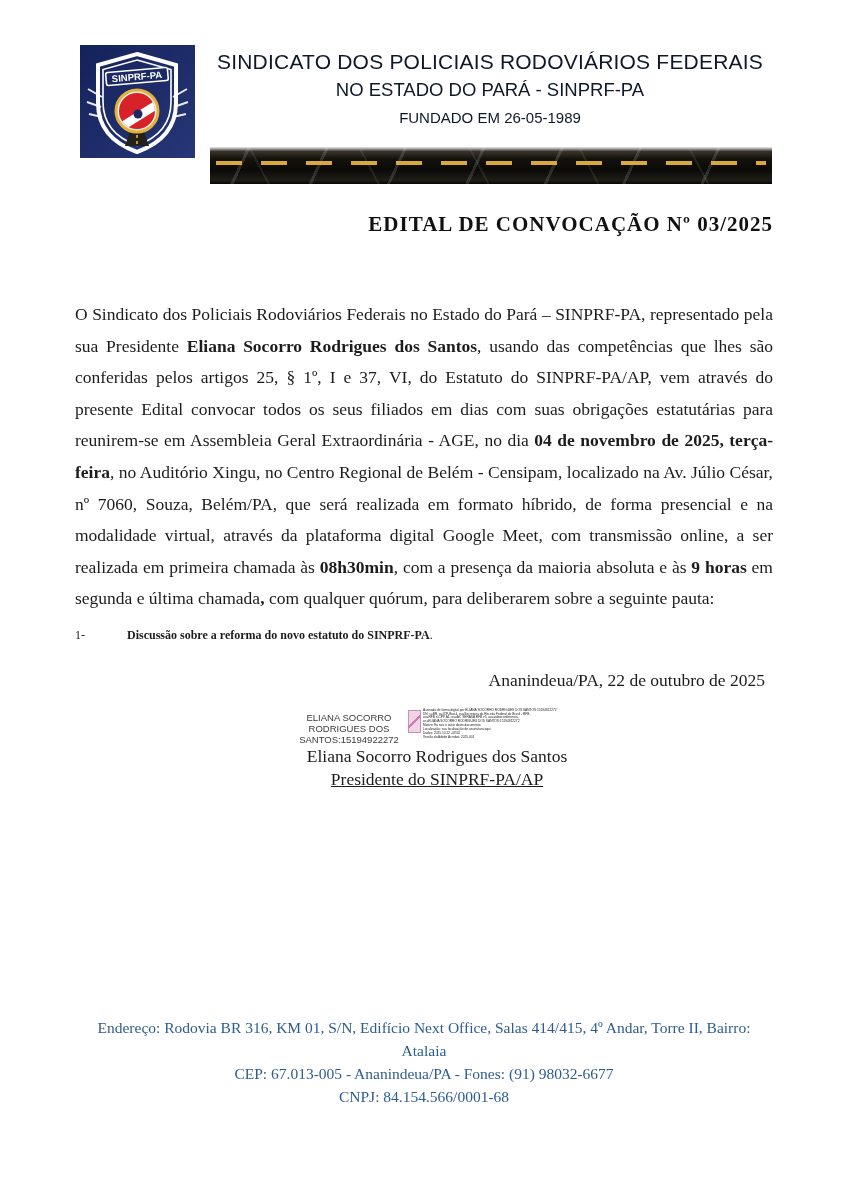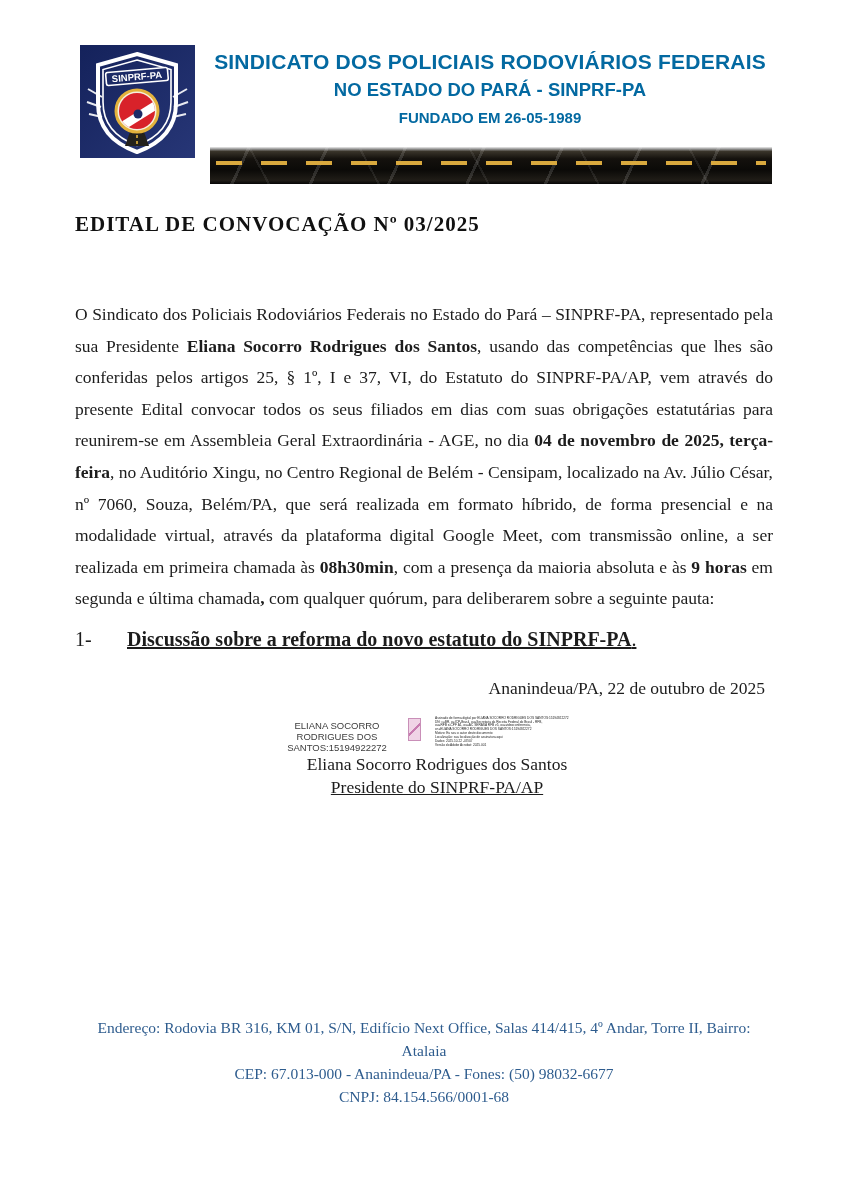--- a/index.html
+++ b/index.html
@@ -2,49 +2,49 @@
 <html lang="pt"><head>
 <meta charset="utf-8">
 <style>
   html,body{margin:0;padding:0;background:#ffffff;}
   .page{position:relative;width:848px;height:1200px;background:#fff;margin:0 auto;
         font-family:"Liberation Serif",serif;color:#1c1c1c;overflow:hidden;}
 
   
   .logo{position:absolute;left:80px;top:45px;width:115px;height:113px;}
   .header-text{position:absolute;left:205px;top:50px;width:570px;text-align:center;
-               color:#0369a1;font-family:"Liberation Sans",sans-serif;font-weight:bold;}
+               color:#0f172a;font-family:"Liberation Sans",sans-serif;font-weight:normal;}
   .h-line1{font-size:21px;line-height:24px;white-space:nowrap;letter-spacing:.2px;}
   .h-line2{font-size:18.5px;line-height:22px;margin-top:5px;white-space:nowrap;}
   .h-line3{font-size:15px;line-height:18px;margin-top:8px;white-space:nowrap;}
   .h-line4{font-size:15px;line-height:18px;margin-top:5px;white-space:nowrap;}
 
   
   .road{position:absolute;left:210px;top:147px;width:562px;height:37px;
         background:
           repeating-linear-gradient(115deg,rgba(255,255,255,0) 0 34px,rgba(255,255,255,.13) 34px 37px,rgba(255,255,255,0) 37px 71px),
           repeating-linear-gradient(62deg,rgba(255,255,255,0) 0 51px,rgba(200,200,200,.10) 51px 53px,rgba(255,255,255,0) 53px 97px),
           linear-gradient(180deg,#ececec 0%,#8f8f8f 6%,#39342a 12%,#14110d 32%,#0b0a08 62%,#201d17 90%,#060606 100%);}
   .road-dash{position:absolute;left:6px;right:6px;top:14px;height:4px;
         background:repeating-linear-gradient(90deg,#d9a93e 0 26px,rgba(0,0,0,0) 26px 45px);}
 
   
   .content{position:absolute;left:75px;top:212px;width:698px;}
-  .doc-title{font-size:21px;font-weight:bold;text-align:left;letter-spacing:1px;
+  .doc-title{font-size:21px;font-weight:bold;text-align:right;letter-spacing:1px;
              color:#111;margin:0 0 62px 0;}
   .subject{font-size:17.5px;font-weight:bold;text-align:justify;line-height:28px;margin:0 0 24px 0;}
   .bodytext{font-size:17.5px;text-align:justify;line-height:31.6px;margin:0;}
   .seg-bold{font-weight:bold;}
-  .agenda{font-size:20px;margin:13px 0 0 0;text-decoration:underline;}
+  .agenda{font-size:12px;margin:13px 0 0 0;}
   .agenda-num{display:inline-block;width:52px;}
   .dateline{font-size:17.5px;text-align:right;margin:27px 8px 0 0;}
 
   
   .sig-block{position:relative;left:13px;margin-top:17px;text-align:center;}
-  .cert-row{display:flex;justify-content:center;align-items:flex-start;height:40px;gap:12px;}
+  .cert-row{display:flex;justify-content:center;align-items:flex-start;height:40px;}
   .cert-name{font-family:"Liberation Sans",sans-serif;font-size:9.5px;line-height:11px;
              color:#3c3c3c;text-align:center;padding-top:4px;}
   .stamp{width:13px;height:23px;margin:2px 2px 0 9px;background:
            linear-gradient(135deg,rgba(255,255,255,0) 44%,#c77bb0 44%,#c77bb0 56%,rgba(255,255,255,0) 56%),
            #f0d4e6;
          border:1px solid #c98fb8;box-sizing:border-box;}
   .cert-detail{width:152px;height:40px;overflow:hidden;text-align:left;}
   .cert-scale{transform:scale(.40);transform-origin:0 0;width:380px;
               font-family:"Liberation Sans",sans-serif;font-size:8px;line-height:9.6px;color:#1a1a1a;}
   .sig-name{font-size:17.5px;line-height:23px;margin-top:-3px;}
@@ -149,17 +149,17 @@
         </div>
       </div>
       <div class="sig-name">Eliana Socorro Rodrigues dos Santos</div>
       <div class="sig-role">Presidente do SINPRF-PA/AP</div>
     </div>
   </div>
 
   <div class="footer">
     <div>Endereço: Rodovia BR 316, KM 01, S/N, Edifício Next Office, Salas 414/415, 4º Andar, Torre II, Bairro:</div>
     <div>Atalaia</div>
-    <div>CEP: 67.013-000 - Ananindeua/PA - Fones: (50) 98032-6677</div>
+    <div>CEP: 67.013-005 - Ananindeua/PA - Fones: (91) 98032-6677</div>
     <div>CNPJ: 84.154.566/0001-68</div>
   </div>
 
 </div>
 
 </body></html>

